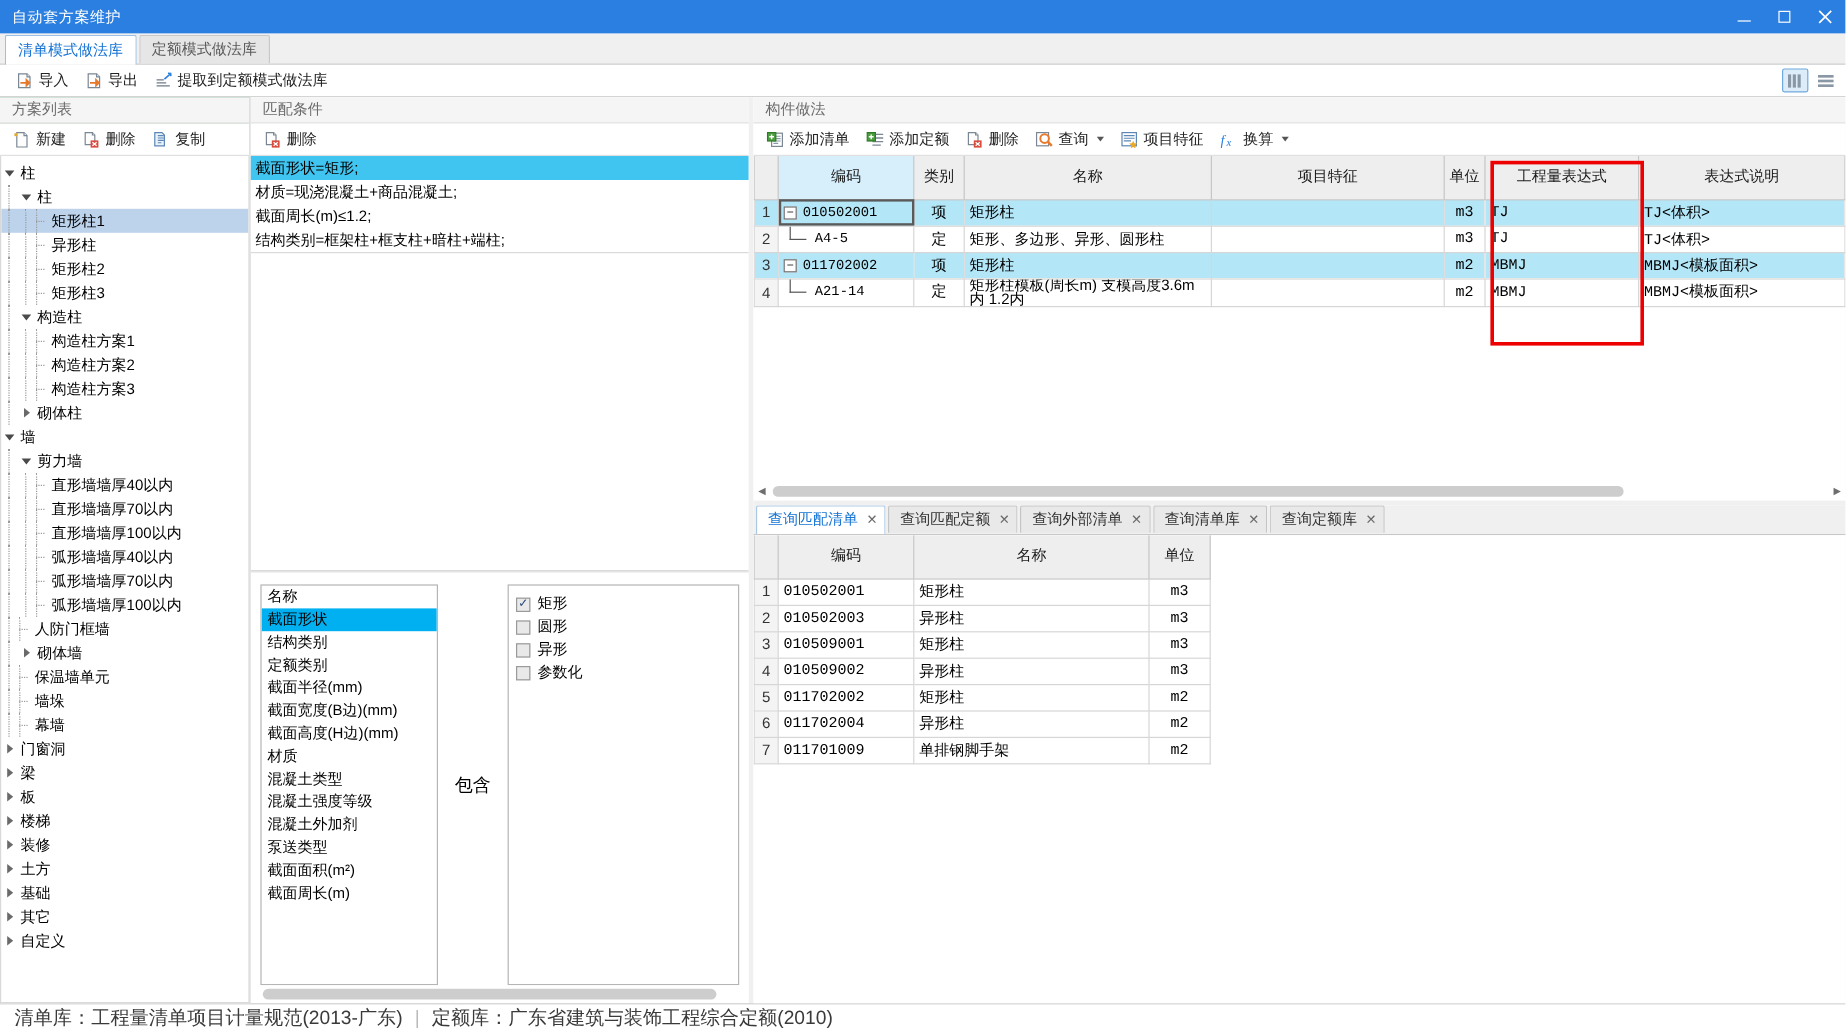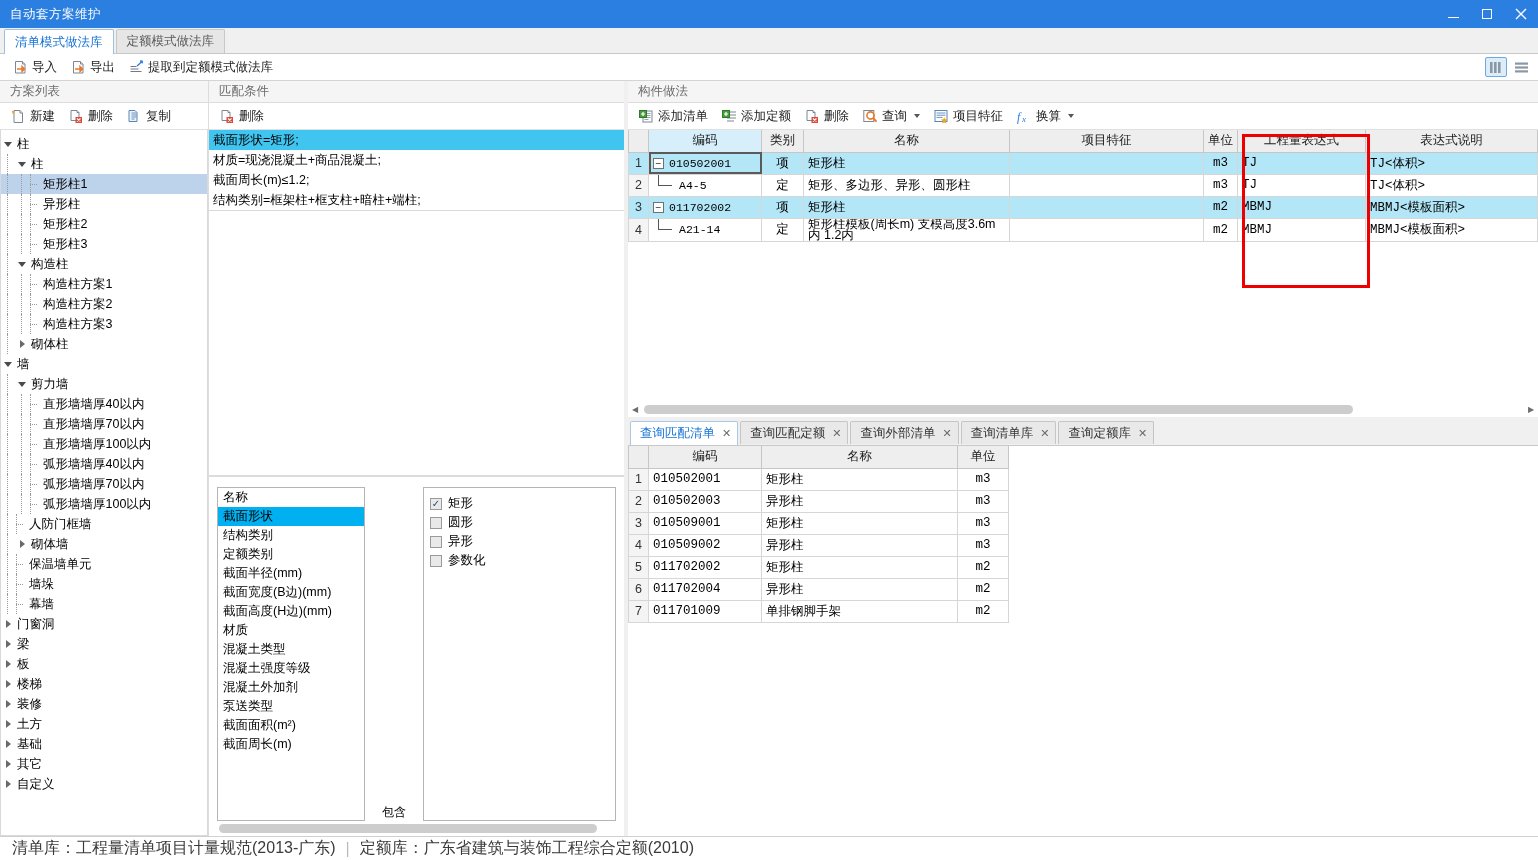--- a/index.html
+++ b/index.html
@@ -93,36 +93,36 @@
   .condlist { flex: 0 0 auto; border: 1px solid #d9d9d9; border-top:none; border-left:none; border-right:none; background: #fff; }
   .condrow { height: 20px; display: flex; align-items: center; padding-left: 4px; font-size: 12.5px; white-space: nowrap; }
   .condrow.sel { background: #40c4f0; color: #000; }
   .midfill { flex: 1; min-height: 0; border-bottom: 1px solid #dcdcdc; }
 
   
   .attrarea { flex: 0 0 345px; display: flex; padding: 10px 8px 0 8px; background: #fff; border-top: 1px solid #dcdcdc;}
   .namelist { width: 148px; flex: 0 0 148px; border: 1px solid #b5b5b5; background: #fff; overflow: hidden; }
   .nrow { height: 19px; display: flex; align-items: center; padding-left: 5px; font-size: 12.5px; white-space: nowrap; }
   .nrow.sel { background: #00b0f0; color: #000; }
-  .includelabel { flex: 0 0 58px; display: flex; align-items: flex-end; justify-content: center; font-size: 12px; }
+  .includelabel { flex: 0 0 58px; display: flex; align-items: center; justify-content: center; font-size: 15px; }
   .valuelist { flex: 1; border: 1px solid #b5b5b5; background: #fff; padding: 6px 0 0 6px; }
   .vrow { height: 19px; display: flex; align-items: center; font-size: 12.5px; gap: 6px; }
   .cbx { width: 12px; height: 12px; border: 1px solid #9a9a9a; background: #e9e9e9; display: inline-flex; align-items: center; justify-content: center; flex: 0 0 12px; }
   .cbx.on::after { content: "✓"; font-size: 10px; line-height: 10px; color: #2a4a7a; }
 
   
   .hscroll { height: 15px; flex: 0 0 15px; background: #fff; display: flex; align-items: center; padding: 0 2px; }
   .hscroll .track { flex: 1; height: 9px; background: #fff; position: relative; }
   .hscroll .thumb { position: absolute; top: 0; height: 9px; background: #cdcdcd; border-radius: 5px; }
   .hscroll .arrow { width: 10px; height: 12px; display: flex; align-items: center; justify-content: center; color: #6e6e6e; font-size: 8px; }
 
   
   .grid { width: 100%; border-collapse: collapse; table-layout: fixed; }
   .grid th {
-    background: #eeeeee; border: 1px solid #c6c6c6; border-top: none; height: 22px;
+    background: #eeeeee; border: 1px solid #c6c6c6; border-top: none; height: 36px;
     font-size: 12.5px; font-weight: normal; color: #1a1a1a;
   }
   .grid th.codecol { background: #d7eefb; }
   .grid td {
     border: 1px solid #d6d6d6; height: 22px; font-size: 12.5px; padding: 0 4px;
     overflow: hidden; white-space: nowrap;
   }
   .grid tr.hl td { background: #b3e7f8; }
   .rownum { width: 20px; text-align: center; background: #f4f4f4; color: #333; font-size: 11.5px; padding:0; }
   .mono { font-family: "Liberation Mono", "DejaVu Sans Mono", monospace; font-size: 11.5px; }

